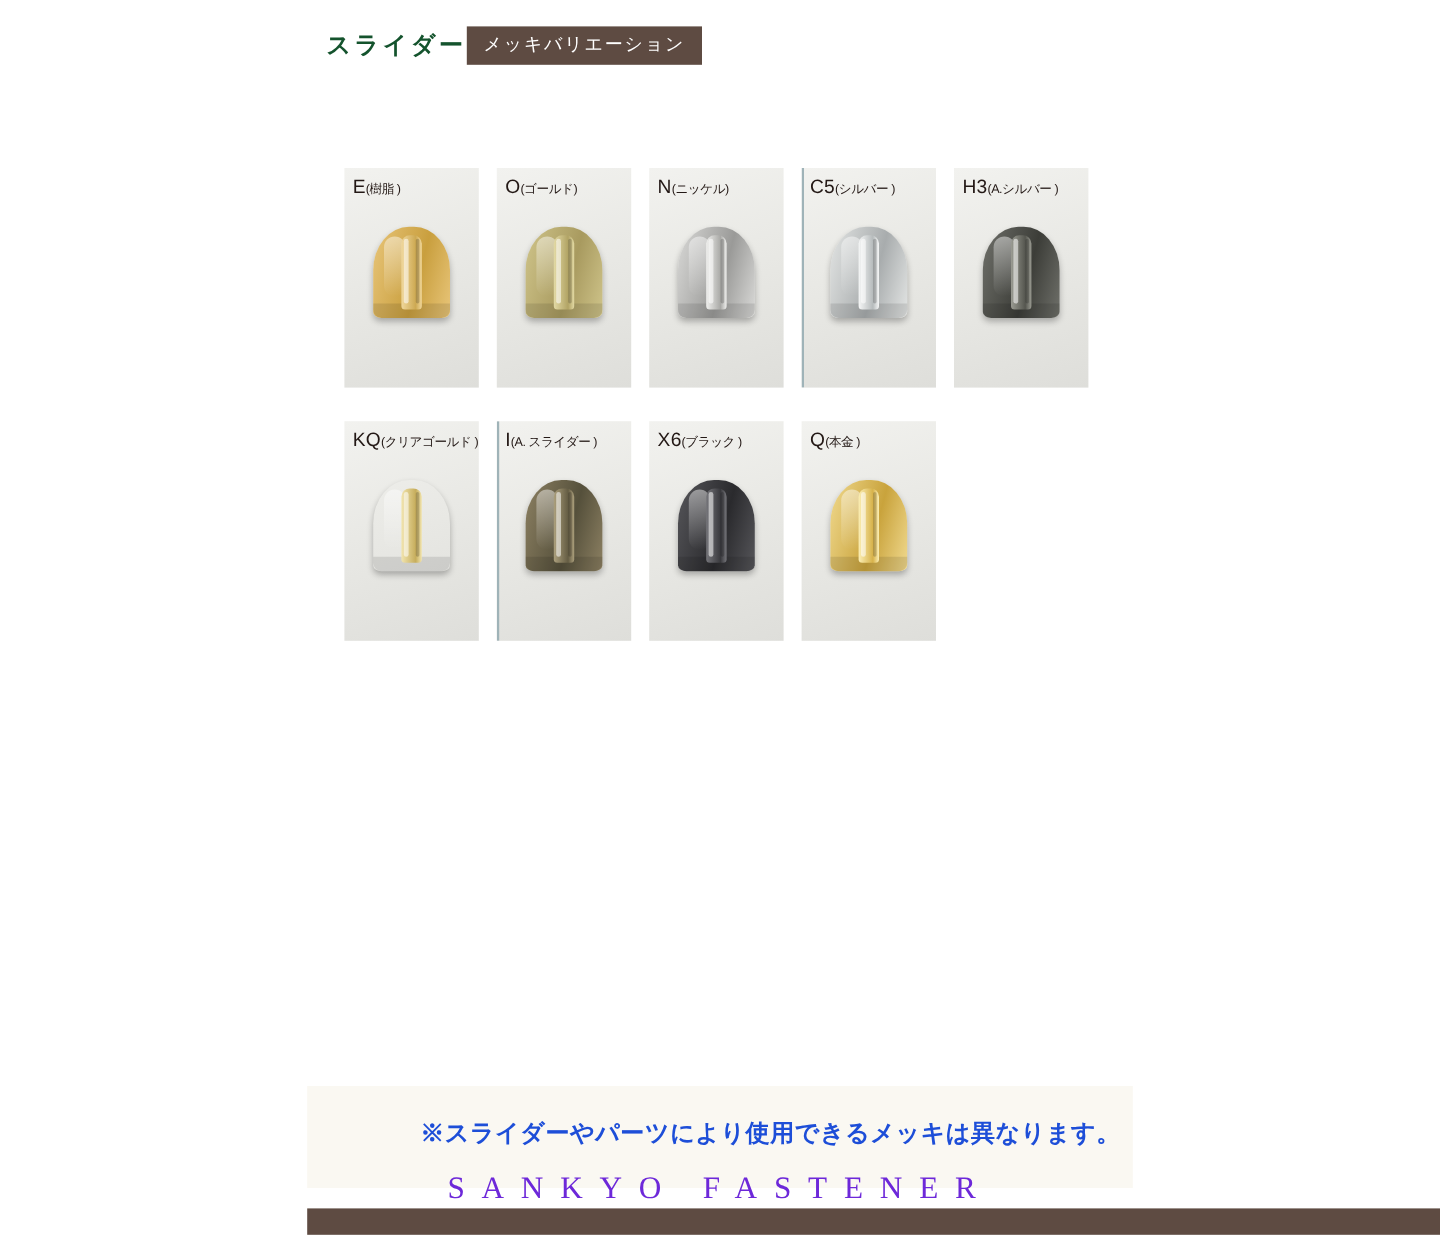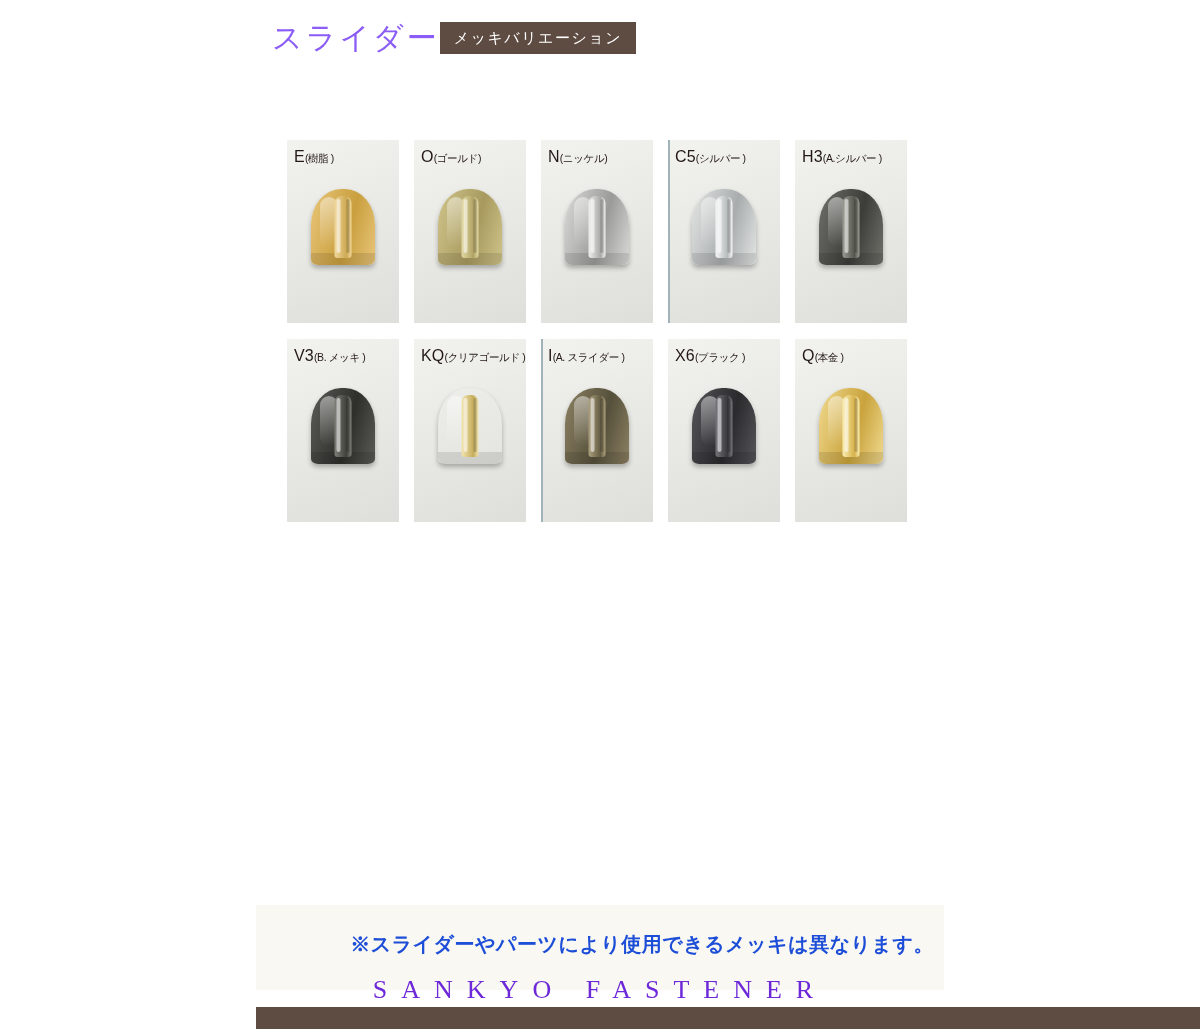--- a/index.html
+++ b/index.html
@@ -18,24 +18,24 @@
 
   
   .page-header {
     position: absolute;
     left: 272px;
     top: 22px;
     display: flex;
     align-items: center;
   }
   .page-title {
-    font-size: 30px;
-    font-weight: normal;
+    font-size: 20px;
+    font-weight: bold;
     letter-spacing: 3px;
-    color: #8b5cf6;
+    color: #14532d;
     line-height: 1;
     white-space: nowrap;
   }
   .title-badge {
     background: #5e4b42;
     color: #ffffff;
     font-size: 15px;
     letter-spacing: 1.5px;
     padding: 8px 14px 9px 14px;
     line-height: 1;
@@ -44,21 +44,21 @@
 
   
   .swatch-grid {
     position: absolute;
     left: 287px;
     top: 140px;
     width: 640px;
   }
   .swatch-row {
     display: flex;
-    margin-bottom: 16px;
+    margin-bottom: 28px;
   }
   .swatch {
     width: 112px;
     height: 183px;
     margin-right: 15px;
     position: relative;
     overflow: hidden;
     background: linear-gradient(160deg, #f2f2ef 0%, #e9e9e5 45%, #dededa 100%);
   }
   .swatch.edge-left::before {
@@ -244,29 +244,20 @@
             <div class="slider-gloss"></div>
           </div>
           <div class="slider-bar" style="background: linear-gradient(90deg, rgb(154, 155, 146) 0%, rgb(85, 86, 79) 70%, rgb(154, 155, 146) 100%);"></div>
         </div>
         <div class="swatch-label"><span class="swatch-code">H3</span><span class="swatch-name">(A.シルバー )</span></div>
       </div>
     </div>
   <div class="swatch-row" id="row-1">
       <div class="swatch">
         <div class="slider-art">
-          <div class="slider-shell" style="background: linear-gradient(105deg, rgb(91, 92, 86) 0%, rgb(46, 47, 43) 58%, rgb(91, 92, 86) 100%);">
-            <div class="slider-gloss"></div>
-          </div>
-          <div class="slider-bar" style="background: linear-gradient(90deg, rgb(126, 127, 119) 0%, rgb(63, 64, 58) 70%, rgb(126, 127, 119) 100%);"></div>
-        </div>
-        <div class="swatch-label"><span class="swatch-code">V3</span><span class="swatch-name">(B. メッキ )</span></div>
-      </div>
-      <div class="swatch">
-        <div class="slider-art">
           <div class="slider-shell">
             <div class="slider-gloss"></div>
           </div>
           <div class="slider-bar" style="background: linear-gradient(90deg, rgb(241, 228, 174) 0%, rgb(198, 173, 92) 70%, rgb(241, 228, 174) 100%);"></div>
         </div>
         <div class="swatch-label"><span class="swatch-code">KQ</span><span class="swatch-name">(クリアゴールド )</span></div>
       </div>
       <div class="swatch edge-left">
         <div class="slider-art">
           <div class="slider-shell" style="background: linear-gradient(105deg, rgb(140, 128, 98) 0%, rgb(85, 80, 59) 58%, rgb(140, 128, 98) 100%);">

